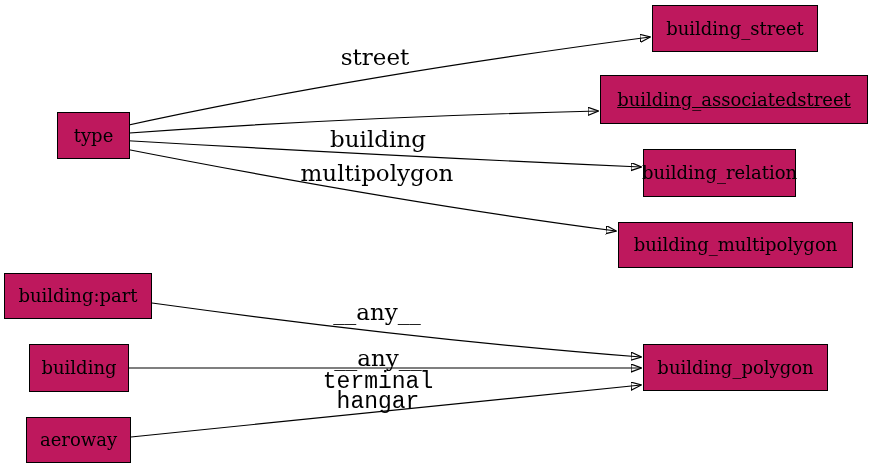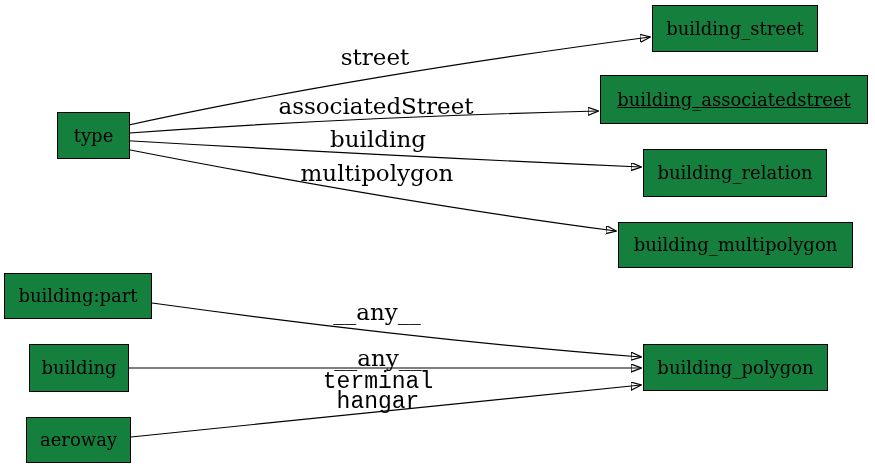--- a/index.html
+++ b/index.html
@@ -25,21 +25,21 @@
   }
   .edges-svg path, .edges-svg line {
     fill: none;
     stroke: #000000;
     stroke-width: 1.2;
   }
   .node {
     position: absolute;
     box-sizing: border-box;
     border: 1.5px solid #000000;
-    background: #15803d;
+    background: #be185d;
     display: flex;
     align-items: center;
     justify-content: center;
     font-size: 18px;
     white-space: nowrap;
     line-height: 1;
   }
   .edge-label {
     position: absolute;
     transform: translate(-50%, -50%);
@@ -49,21 +49,21 @@
     line-height: 20px;
     background: transparent;
   }
   
   .n-type                     { left: 42px;  top: 112px; width: 73px;  height: 47px; margin-left: 15px; }
   .n-building-part            { left: 4px;   top: 273px; width: 148px; height: 46px; }
   .n-building                 { left: 29px;  top: 344px; width: 100px; height: 48px; }
   .n-aeroway                  { left: 26px;  top: 417px; width: 105px; height: 46px; }
   .n-building-street          { left: 652px; top: 5px;   width: 166px; height: 47px; }
   .n-building-associatedstreet{ left: 600px; top: 75px;  width: 268px; height: 49px; text-decoration: underline; }
-  .n-building-relation        { left: 643px; top: 149px; width: 184px; height: 48px; }
+  .n-building-relation        { left: 643px; top: 149px; width: 153px; height: 48px; }
   .n-building-multipolygon    { left: 618px; top: 222px; width: 235px; height: 46px; }
   .n-building-polygon         { left: 643px; top: 344px; width: 185px; height: 47px; }
   
   .l-street          { left: 375px; top: 57px;  }
   .l-associatedstreet{ left: 376px; top: 106px; }
   .l-building        { left: 378px; top: 139px; }
   .l-multipolygon    { left: 377px; top: 173px; }
   .l-any-1           { left: 377px; top: 312px; }
   .l-any-2           { left: 378px; top: 358px; }
   .l-terminal-hangar { left: 378px; top: 392px; font-family: Liberation Mono, monospace; }
@@ -93,21 +93,20 @@
   <div class="node n-building-part">building:part</div>
   <div class="node n-building">building</div>
   <div class="node n-aeroway">aeroway</div>
   <div class="node n-building-street">building_street</div>
   <div class="node n-building-associatedstreet">building_associatedstreet</div>
   <div class="node n-building-relation">building_relation</div>
   <div class="node n-building-multipolygon">building_multipolygon</div>
   <div class="node n-building-polygon">building_polygon</div>
 
   <div class="edge-label l-street">street</div>
-  <div class="edge-label l-associatedstreet">associatedStreet</div>
   <div class="edge-label l-building">building</div>
   <div class="edge-label l-multipolygon">multipolygon</div>
   <div class="edge-label l-any-1">__any__</div>
   <div class="edge-label l-any-2">__any__</div>
   <div class="edge-label l-terminal-hangar">
     <span>terminal</span>
     <span>hangar</span>
   </div>
 
 </div>

